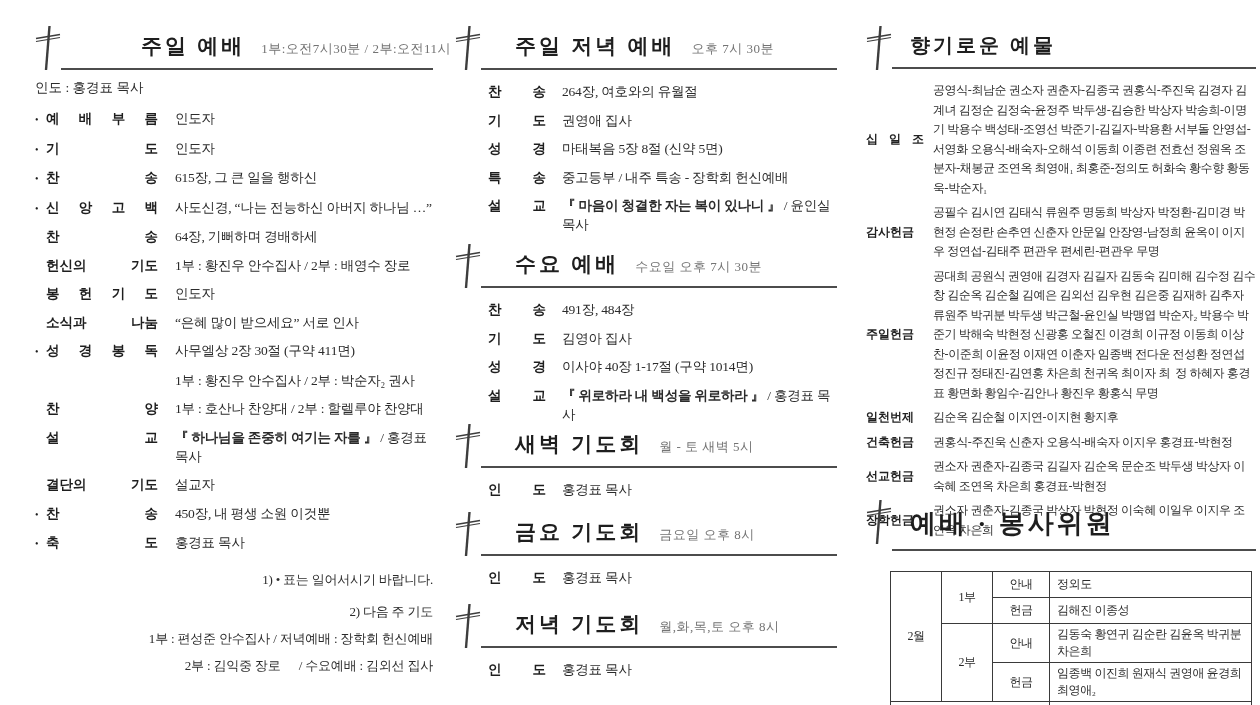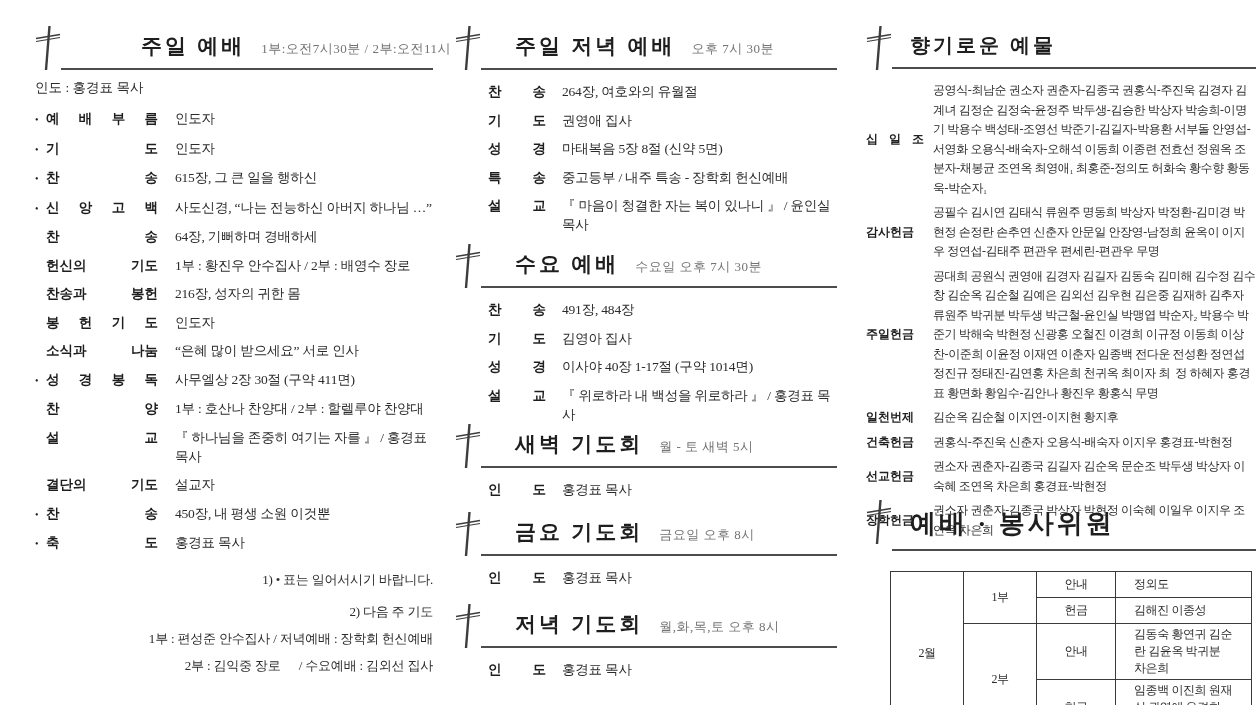--- a/index.html
+++ b/index.html
@@ -25,36 +25,36 @@
   .leader{text-align:left;font-size:13.5px;margin:9px 2px 8px 0;}
 
   .rows{margin-top:12px;}
   .row{display:flex;align-items:baseline;margin-bottom:9.5px;font-size:13.5px;line-height:19px;}
   .bullet{flex:none;width:11px;font-size:10px;color:#1e1e1e;}
   .lab{flex:none;font-weight:bold;color:#1e1e1e;text-align:justify;text-align-last:justify;-moz-text-align-last:justify;}
   #col1 .lab{width:112px;margin-right:17px;}
   #col2 .row{padding-left:22px;}
   #col2 .lab{width:58px;margin-right:16px;}
   .txt{flex:1;letter-spacing:-0.2px;}
-  .sermon{font-weight:normal;}
+  .sermon{font-weight:bold;}
 
   .notes{margin-top:18px;padding-left:85px;font-size:13px;}
   .notes .note-line{margin-bottom:9px;letter-spacing:-0.2px;text-align:right;}
   .notes .note-line:nth-child(1){margin-bottom:14px;}
 
   
   .off-rows{margin-top:12px;}
   .off-row{display:flex;align-items:center;font-size:12px;line-height:19.5px;margin-bottom:5px;}
   .off-lab{flex:none;width:58px;margin-right:9px;font-weight:600;color:#222;
            text-align:justify;text-align-last:justify;-moz-text-align-last:justify;}
   .off-txt{flex:1;letter-spacing:-0.4px;text-align:left;}
 
   
   .vtable{border-collapse:collapse;margin:20px 0 0 24px;font-size:12px;width:362px;table-layout:fixed;}
-  .vtable td{border:1px solid #3a3a3a;padding:2px 18px;height:21px;letter-spacing:-0.4px;vertical-align:middle;margin-top:36px;}
+  .vtable td{border:1px solid #3a3a3a;padding:2px 7px;height:21px;letter-spacing:-0.4px;vertical-align:middle;margin-top:36px;}
   .c-month{width:36px;text-align:center;}
   .c-part{width:36px;text-align:center;}
   .c-role{width:42px;text-align:center;}
   .c-foot{text-align:center;letter-spacing:0;}
 
   
   #sec-evening{top:0;}
   #sec-wednesday{top:218px;}
   #sec-dawn{top:398px;}
   #sec-friday{top:486px;}
@@ -108,37 +108,37 @@
           <span class="lab">찬 송</span>
           <span class="txt">64장, 기뻐하며 경배하세</span>
         </div>
         <div class="row">
           <span class="bullet"></span>
           <span class="lab">헌신의 기도</span>
           <span class="txt">1부 : 황진우 안수집사 / 2부 : 배영수 장로</span>
         </div>
         <div class="row">
           <span class="bullet"></span>
-          <span class="lab">찬송과 봉헌</span>
-          <span class="txt">216장, 성자의 귀한 몸</span>
-        </div>
-        <div class="row">
-          <span class="bullet"></span>
           <span class="lab">봉 헌 기 도</span>
           <span class="txt">인도자</span>
         </div>
         <div class="row">
           <span class="bullet"></span>
           <span class="lab">소식과 나눔</span>
           <span class="txt">“은혜 많이 받으세요” 서로 인사</span>
         </div>
         <div class="row">
           <span class="bullet">•</span>
           <span class="lab">성 경 봉 독</span>
           <span class="txt">사무엘상 2장 30절 (구약 411면)</span>
+        </div>
+        <div class="row">
+          <span class="bullet"></span>
+          <span class="lab"></span>
+          <span class="txt">1부 : 황진우 안수집사 / 2부 : 박순자₂ 권사</span>
         </div>
         <div class="row">
           <span class="bullet"></span>
           <span class="lab">찬 양</span>
           <span class="txt">1부 : 호산나 찬양대  / 2부 : 할렐루야 찬양대</span>
         </div>
         <div class="row">
           <span class="bullet"></span>
           <span class="lab">설 교</span>
           <span class="txt"><span class="sermon">『 하나님을 존중히 여기는 자를 』</span> / 홍경표 목사</span>

